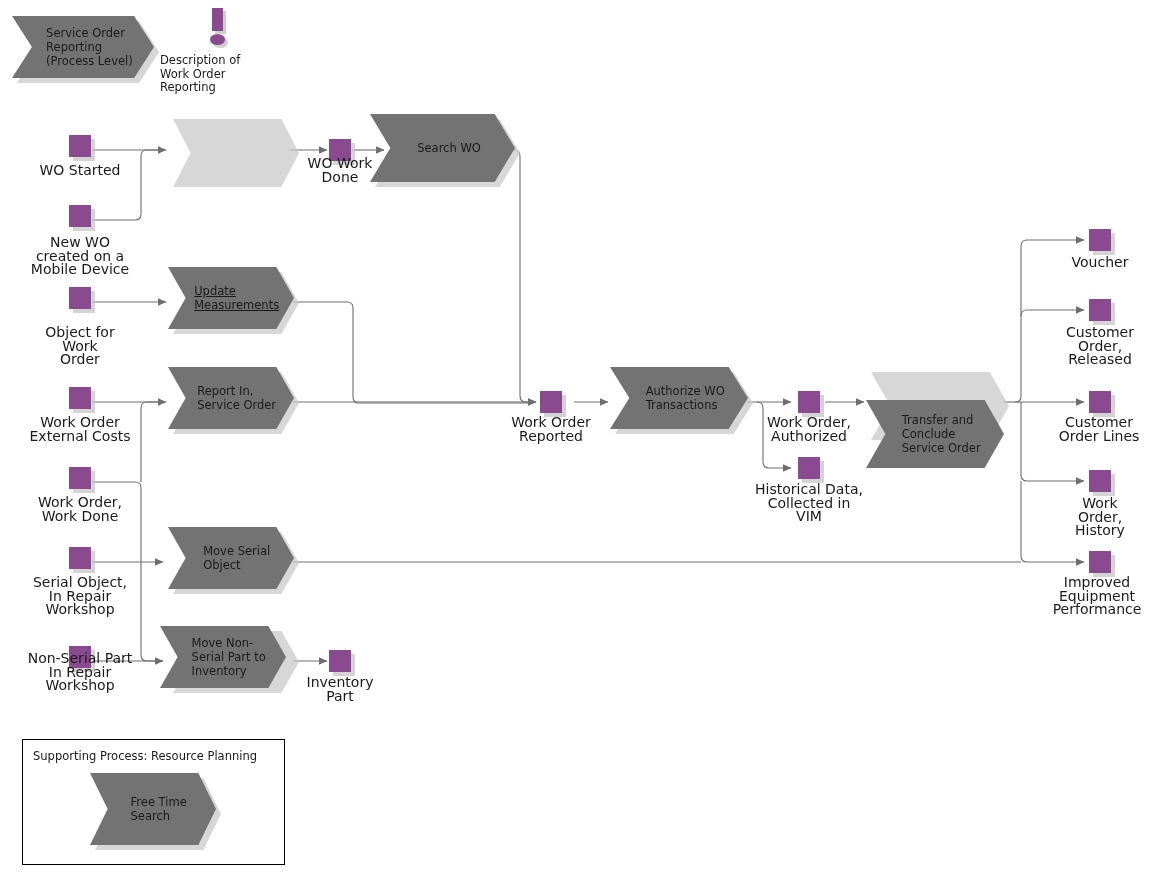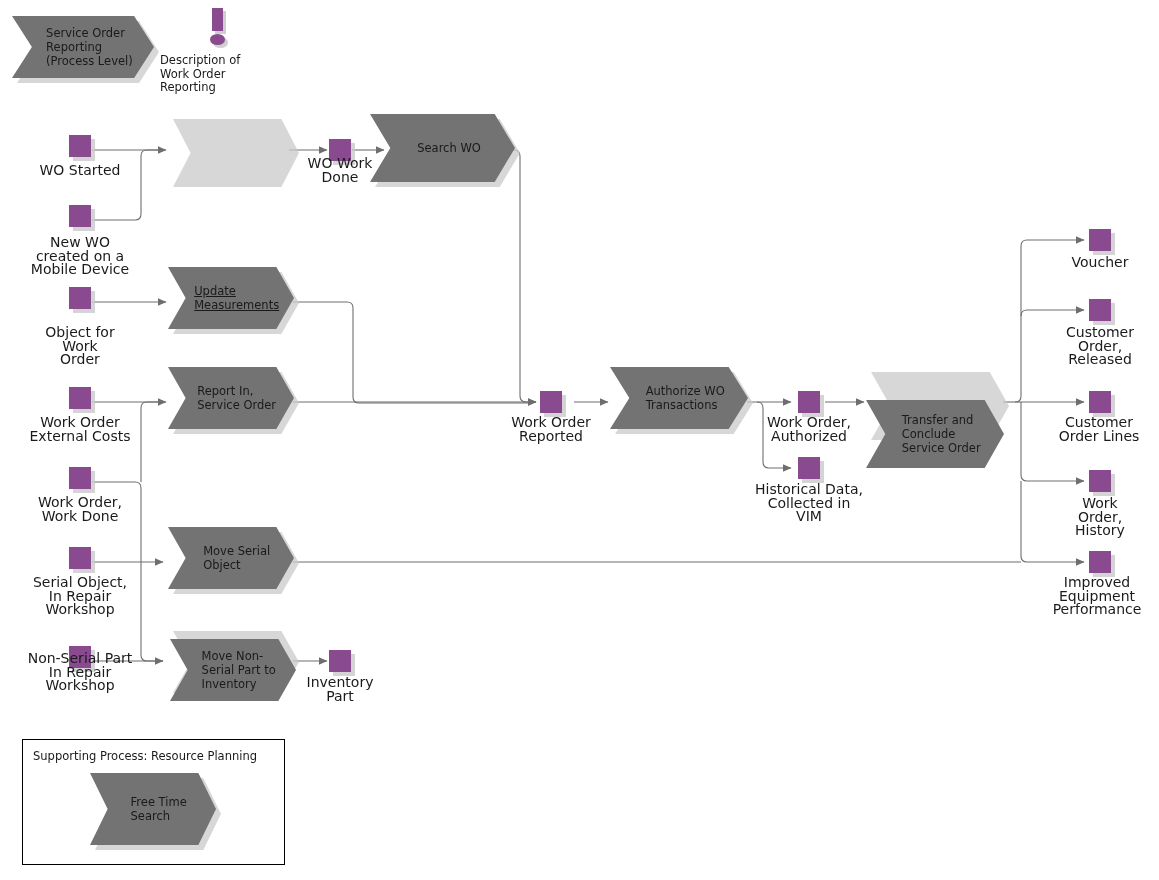--- a/index.html
+++ b/index.html
@@ -247,21 +247,21 @@
 Service Order</span>
   </div>
 
   <div class="proc-shadow" style="left:173px; top:532px; width:126px; height:62px;"></div>
   <div class="proc" style="left:168px; top:527px; width:126px; height:62px;">
     <span class="proc-label">Move Serial
 Object</span>
   </div>
 
   <div class="proc-shadow" style="left:173px; top:631px; width:126px; height:62px;"></div>
-  <div class="proc" style="left:170px; top:626px; width:126px; height:62px;margin-top:13px;">
+  <div class="proc" style="left:160px; top:626px; width:126px; height:62px;">
     <span class="proc-label">Move Non-
 Serial Part to
 Inventory</span>
   </div>
 
   <div class="proc-shadow" style="left:615px; top:372px; width:138px; height:62px;"></div>
   <div class="proc" style="left:610px; top:367px; width:138px; height:62px;">
     <span class="proc-label">Authorize WO
 Transactions</span>
   </div>

